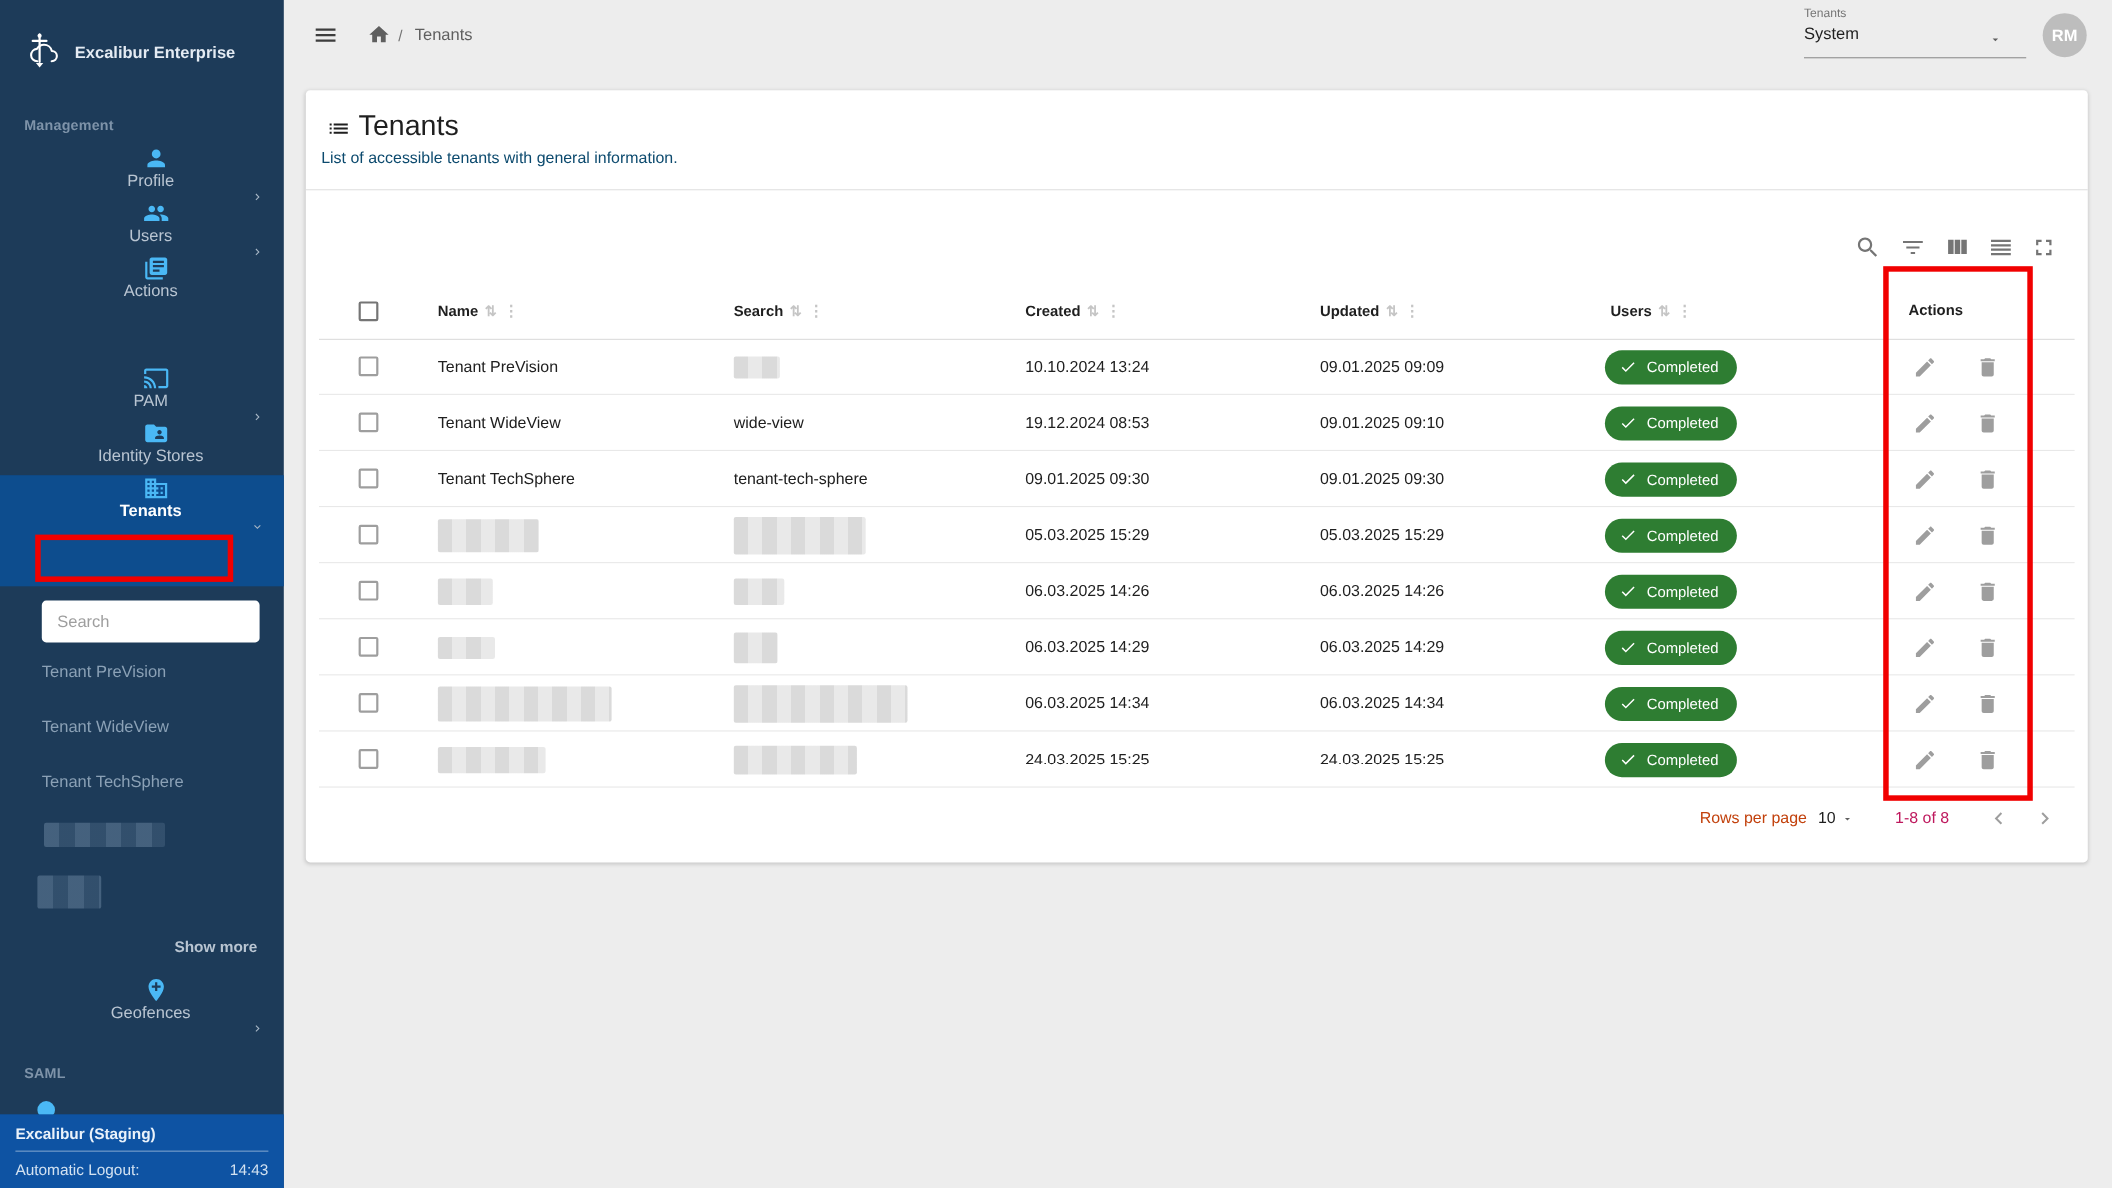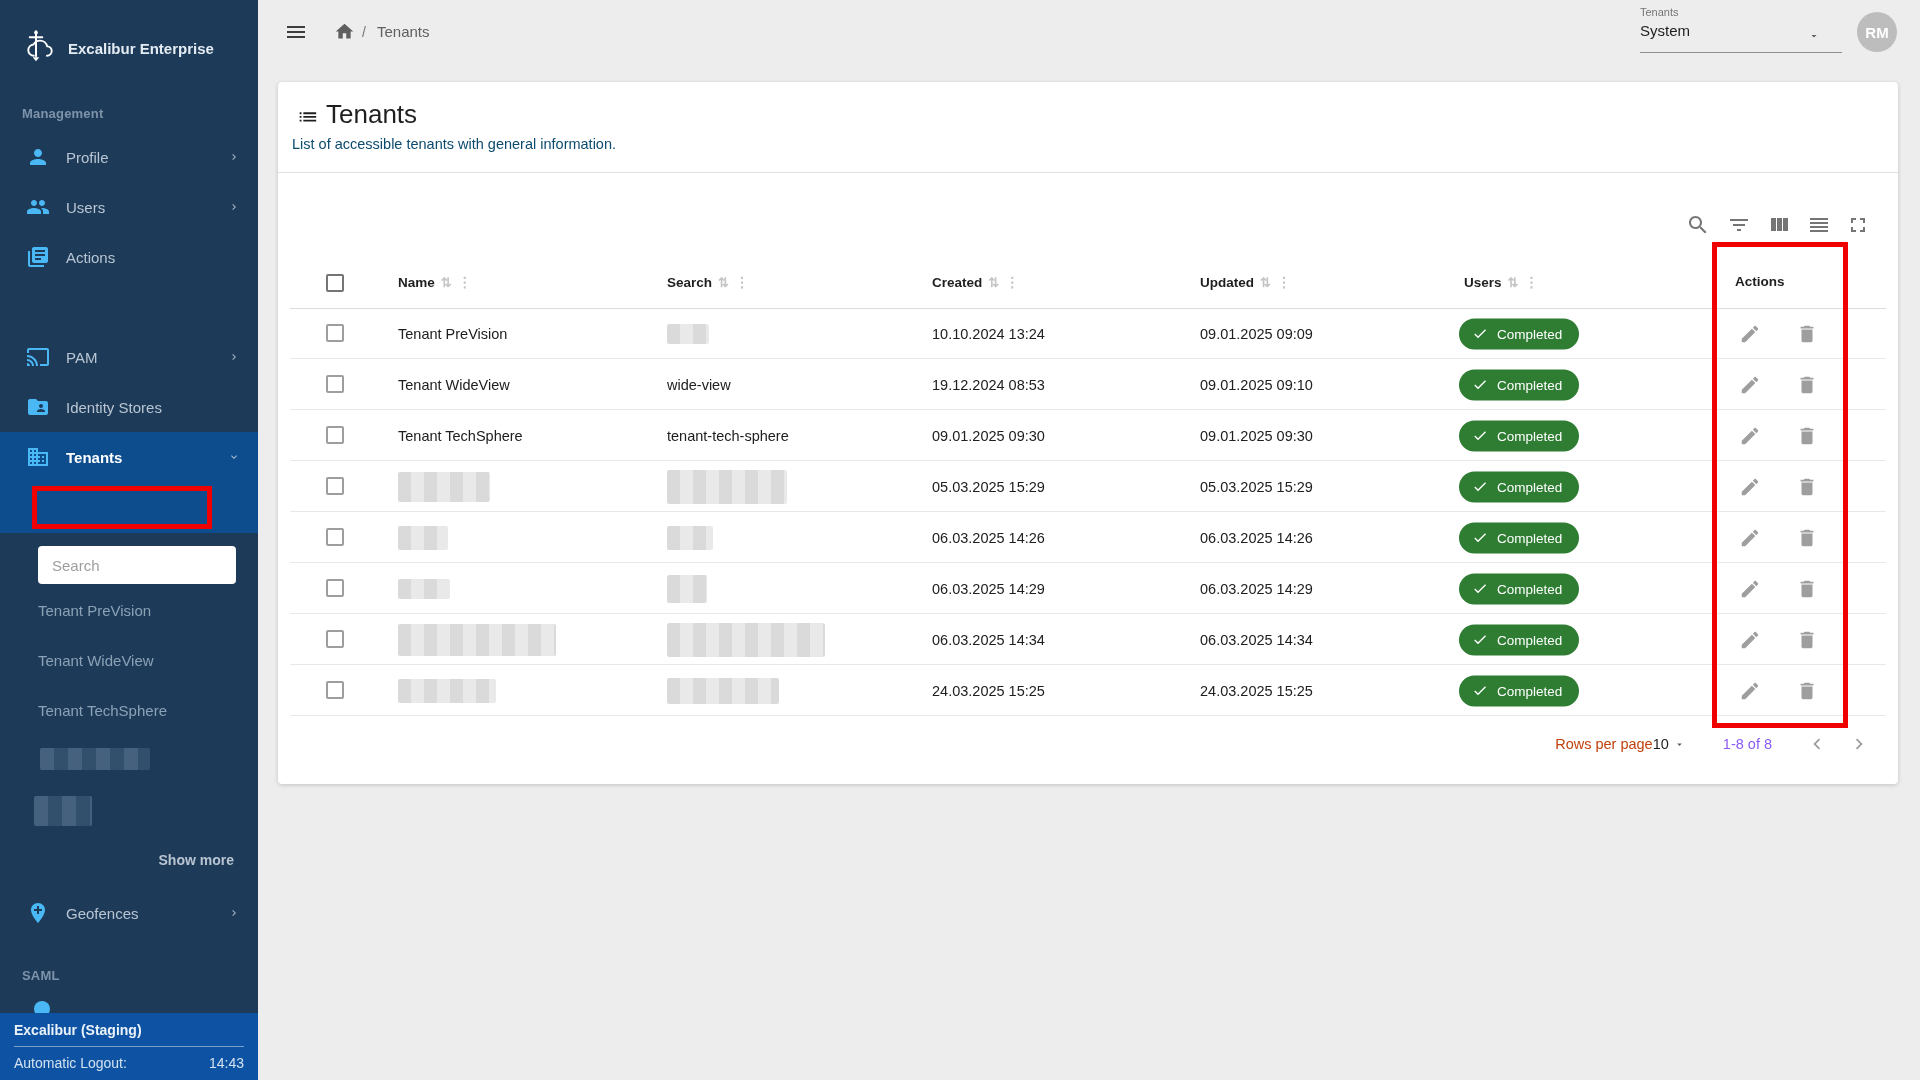--- a/index.html
+++ b/index.html
@@ -5,21 +5,21 @@
   * { margin:0; padding:0; box-sizing:border-box; }
   html,body { width:1920px; height:1080px; overflow:hidden; }
   body { font-family:"Liberation Sans", sans-serif; background:#ededed; position:relative; }
 
   
   .sidebar { position:absolute; left:0; top:0; width:258px; height:1080px; background:#1d3b59; z-index:5; }
   .brand { position:absolute; left:0; top:18px; width:258px; height:60px; display:flex; align-items:center; }
   .brand .logo { margin-left:16px; color:#fff; }
   .brand .brand-name { margin-left:12px; color:#e4ebf3; font-size:15px; font-weight:700; }
   .section-label { position:absolute; left:22px; color:#7e93a9; font-size:13px; font-weight:700; letter-spacing:.2px; }
-  .nav-row { position:absolute; left:0; width:258px; height:50px; display:flex; align-items:center; cursor:pointer; }
+  .nav-row { position:absolute; left:0; width:258px; height:50px; display:flex; align-items:center; cursor:pointer;flex-direction:column; }
   .nav-row .nicon { margin-left:26px; width:24px; height:24px; color:#4ab8f5; flex:0 0 auto; }
   .nav-row .nlabel { margin-left:16px; font-size:15px; color:#b9c5d2; }
   .nav-row .chev { margin-left:auto; margin-right:18px; width:12px; height:12px; color:#a8b7c6; }
   .tenants-open { position:absolute; left:0; top:432px; width:258px; height:101px; background:#0d4d8e; }
   .nav-row.active-parent .nlabel { color:#ffffff; font-weight:700; }
   .nav-row.sub .nicon { margin-left:56px; width:22px; height:22px; }
   .nav-row.sub .nlabel { color:#ffffff; }
   .side-search { position:absolute; left:38px; top:546px; width:198px; height:38px; background:#fff; border:none; border-radius:4px; padding:0 14px; font-size:15px; color:#333; font-family:"Liberation Sans", sans-serif; outline:none; }
   .side-search::placeholder { color:#9e9e9e; }
   .tenant-link { position:absolute; left:38px; color:#8ba1b6; font-size:15px; cursor:pointer; }
@@ -64,23 +64,23 @@
   .row .rline { position:absolute; left:12px; right:12px; bottom:0; height:1px; background:#e8e8e8; }
   .cell { position:absolute; top:50%; transform:translateY(-50%); font-size:14.5px; color:#202020; }
   .redact { position:absolute; top:50%; transform:translateY(-50%); border-radius:2px; background:repeating-linear-gradient(90deg,#dadada 0 13px,#e9e9e9 13px 26px); }
   .badge { position:absolute; left:1181px; top:50%; transform:translateY(-50%); height:31px; display:inline-flex; align-items:center; gap:9px; background:#2e7d32; color:#fff; font-size:13.5px; border-radius:16px; padding:0 17px 0 13px; }
   .badge .bcheck { width:16px; height:16px; color:#fff; }
   .act-btn { position:absolute; top:50%; transform:translate(-50%,-50%); width:22px; height:22px; color:#9e9e9e; cursor:pointer; }
 
   
   .pager { position:absolute; right:28px; top:640px; height:44px; display:flex; align-items:center; }
   .pg-label { font-size:14.5px; color:#c2410c; }
-  .pg-size { font-size:14.5px; color:#1f1f1f; cursor:pointer; display:inline-flex; align-items:center; gap:5px; }
+  .pg-size { margin-left:10px; font-size:14.5px; color:#1f1f1f; cursor:pointer; display:inline-flex; align-items:center; gap:5px; }
   .pg-size .pg-caret { width:11px; height:11px; color:#5f5f5f; }
-  .pg-range { margin-left:38px; font-size:14.5px; color:#8b5cf6; }
+  .pg-range { margin-left:38px; font-size:14.5px; color:#be185d; }
   .pg-nav { margin-left:34px; width:22px; height:22px; color:#9e9e9e; cursor:pointer; }
   .pg-nav + .pg-nav { margin-left:20px; }
 
   
   .annot { position:absolute; border:5px solid #f10000; background:transparent; z-index:20; pointer-events:none; }
   .annot-tenant-list { left:32px; top:486px; width:180px; height:43px; }
   .annot-actions { left:1712px; top:242px; width:136px; height:486px; }
 
   svg { display:block; }
 </style>

